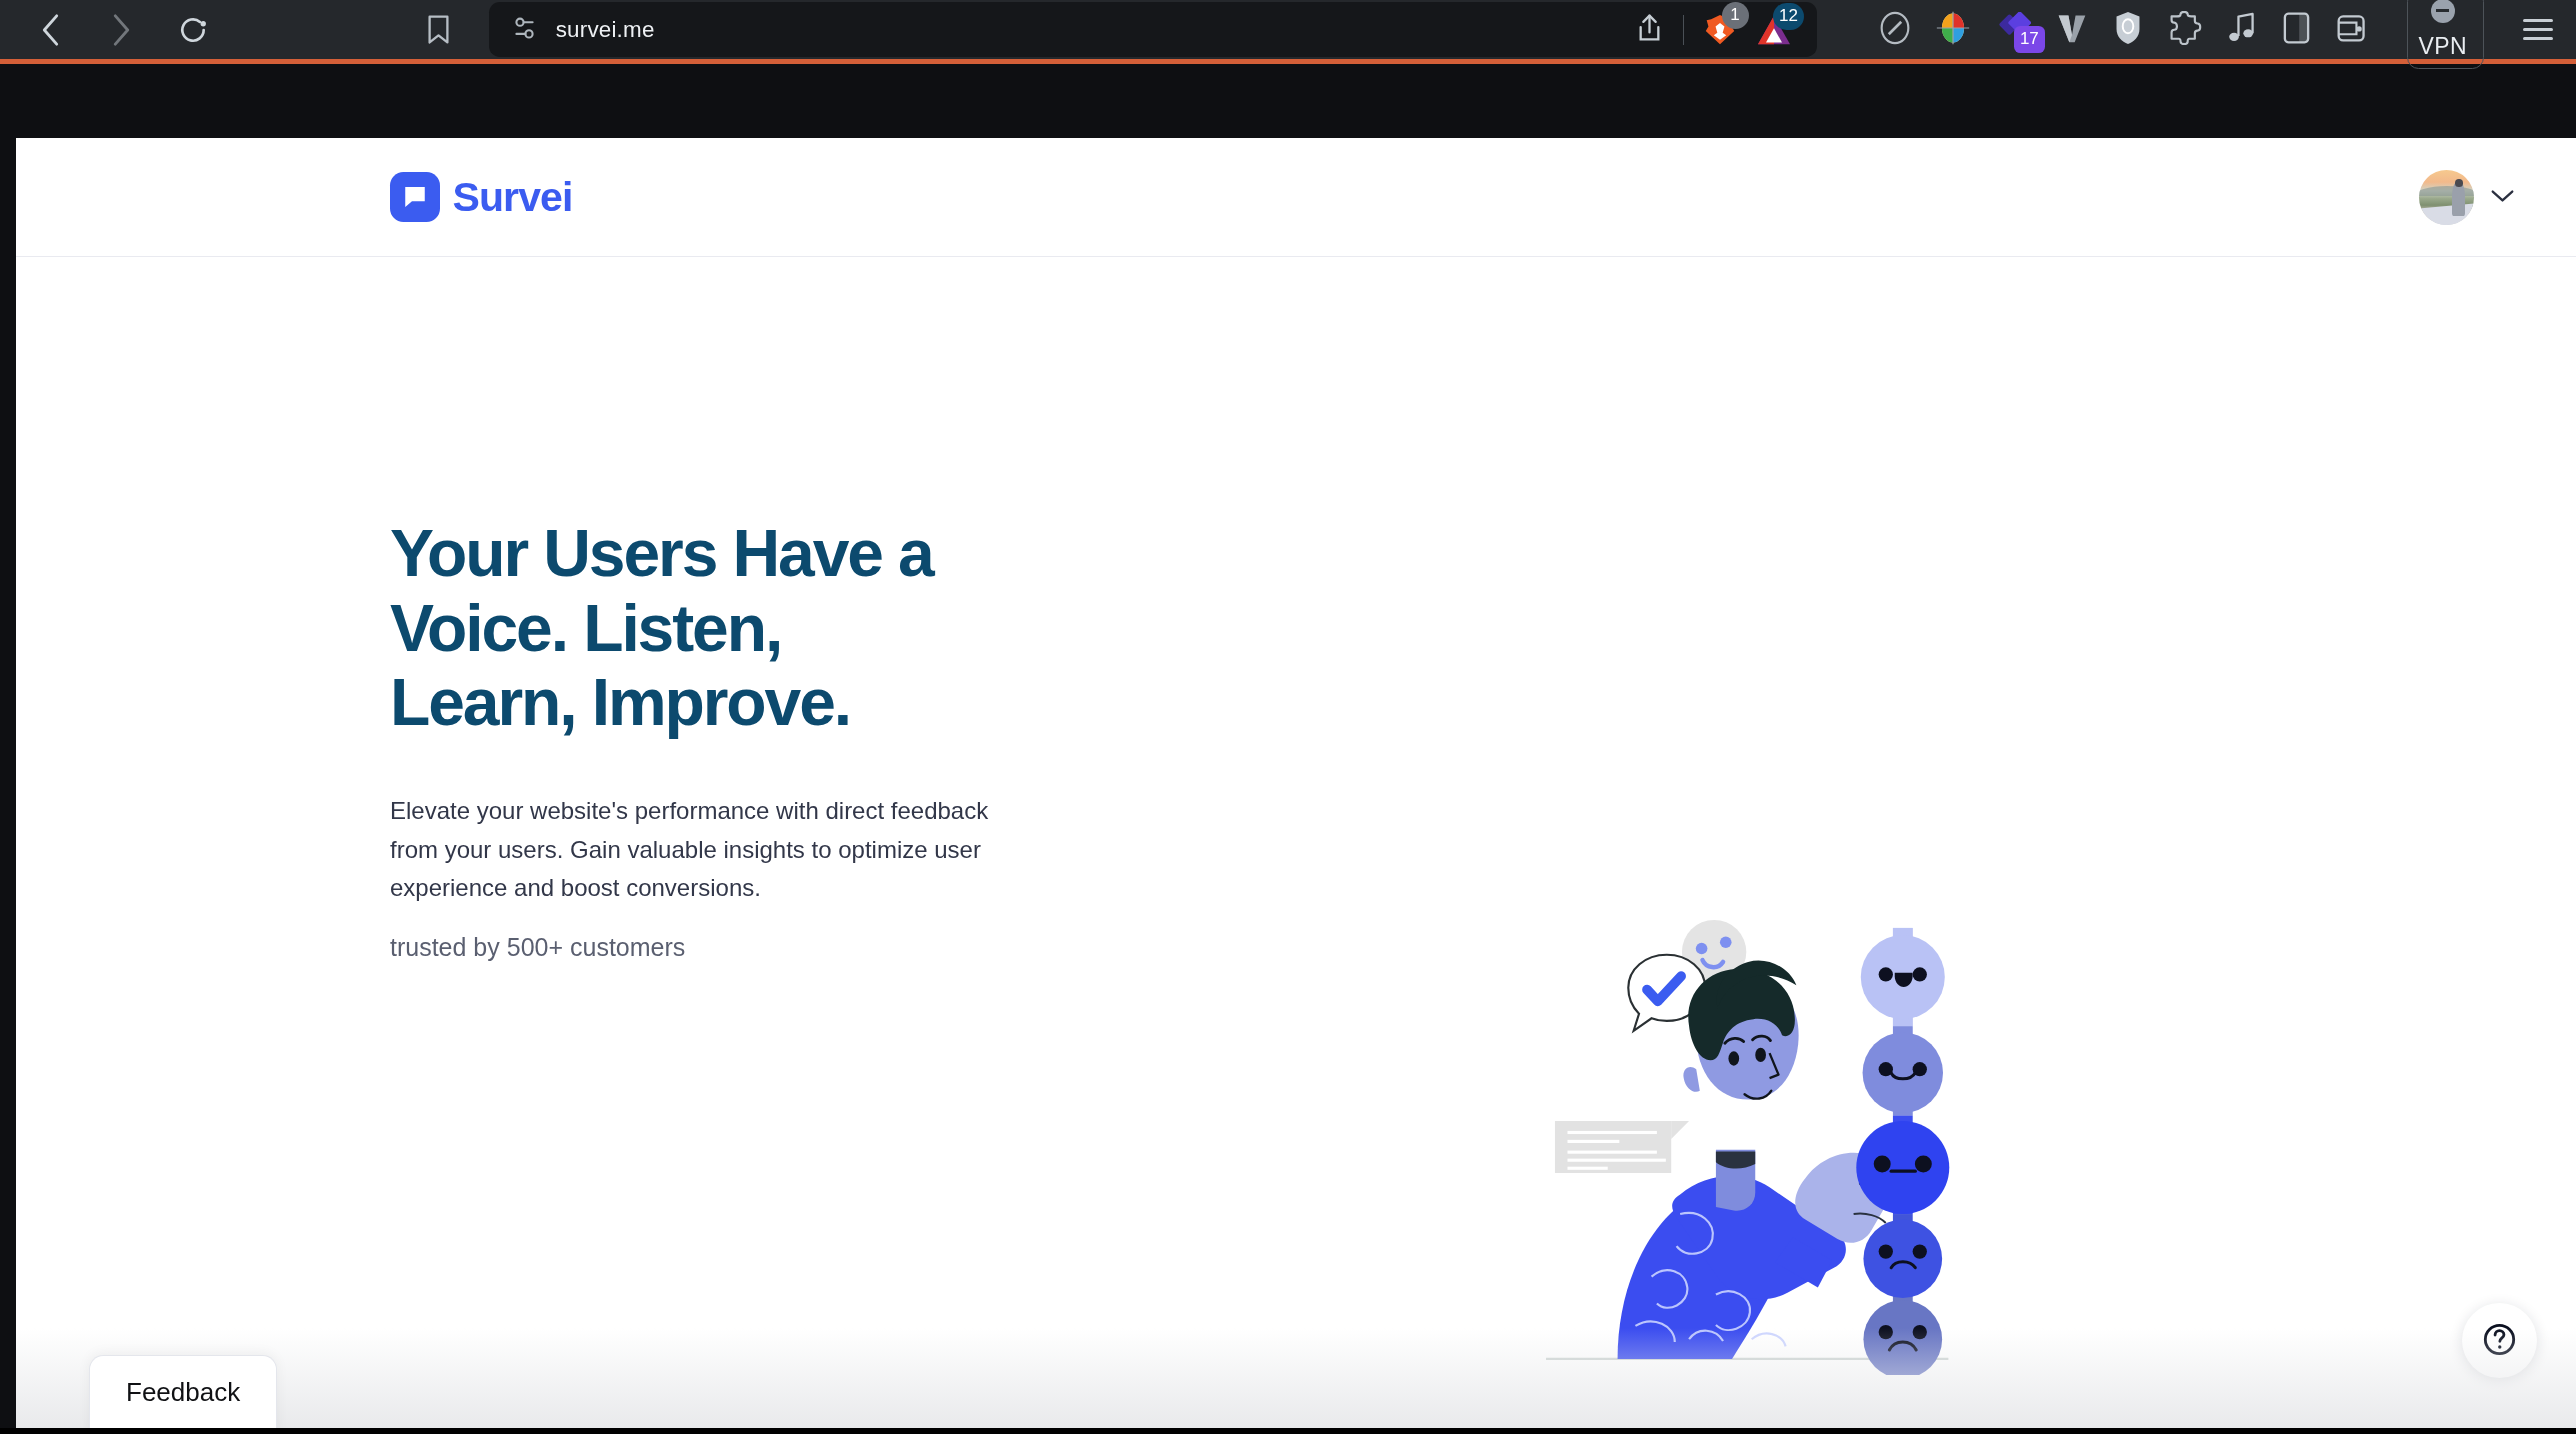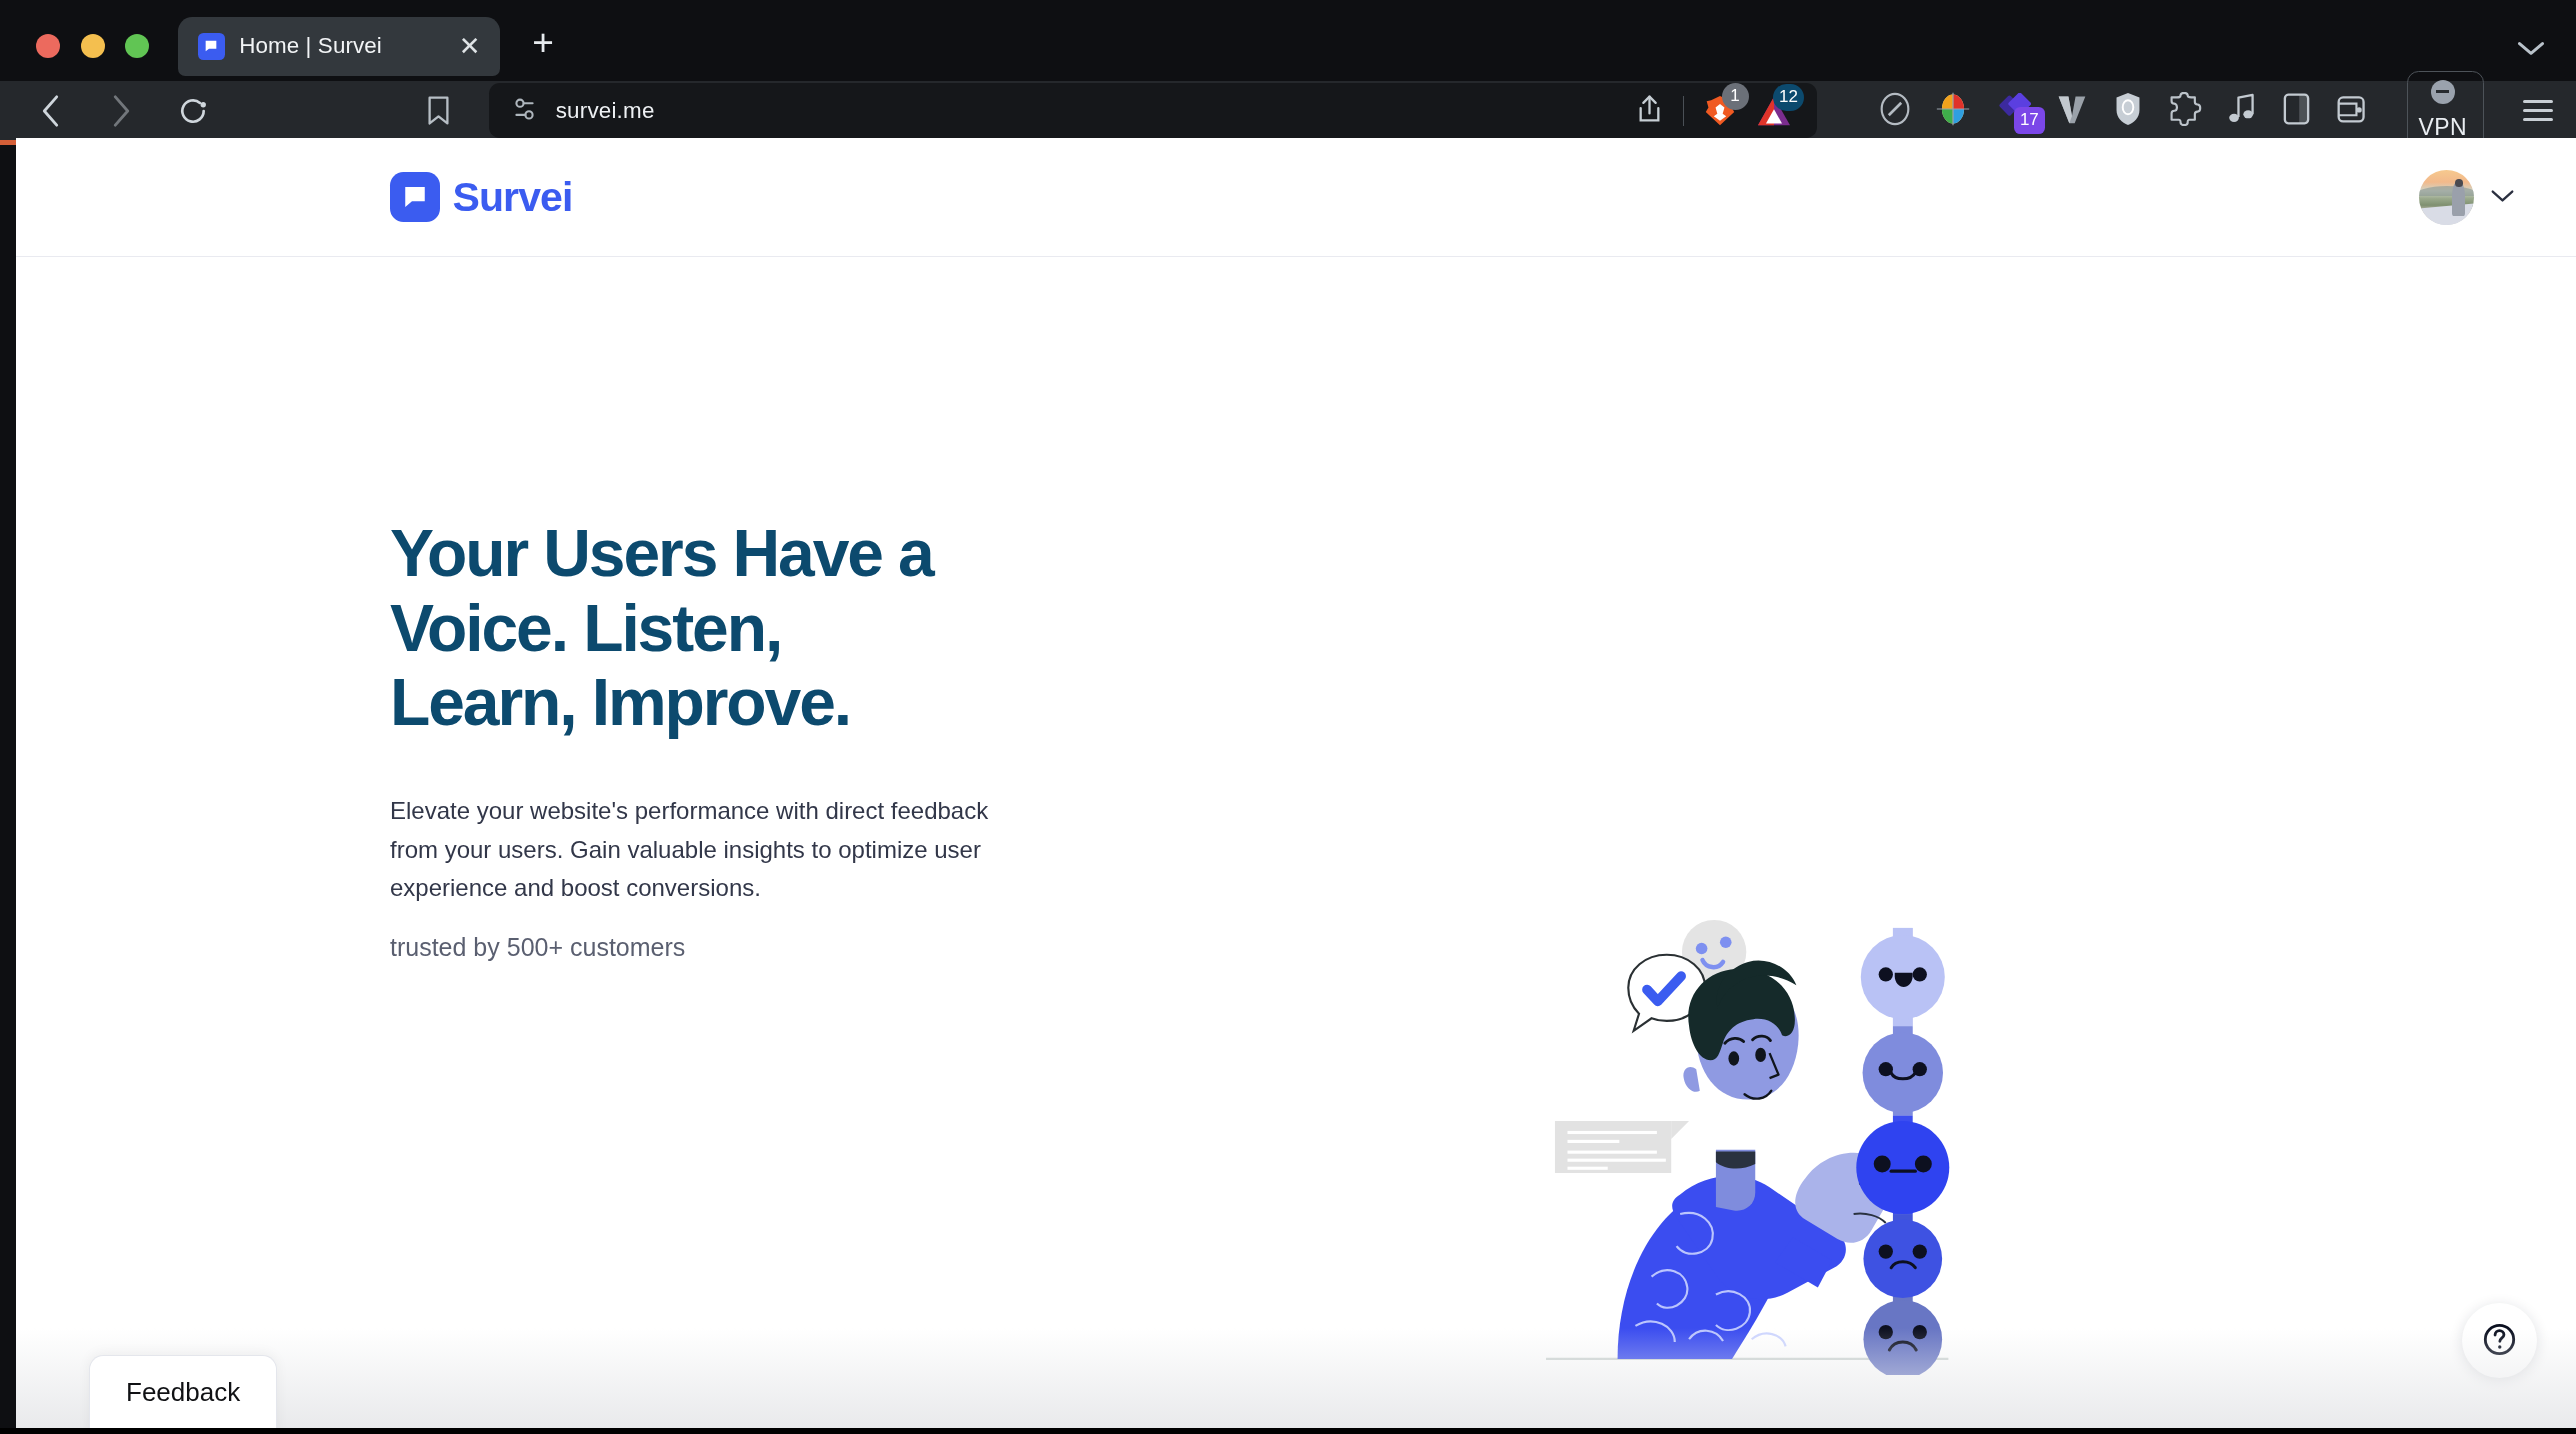--- a/index.html
+++ b/index.html
@@ -161,45 +161,20 @@
     box-shadow: 0 2.7px 14.3px rgba(20,25,50,.14);
     display: flex; align-items: center; justify-content: center; cursor: pointer;
   }
   .bottom-bar { position: absolute; left: 0; bottom: 0; width: 2576px; height: 7.2px; background: #000; }
 </style>
 </head>
 <body>
 
 <div class="browser">
 
-  <div class="tabstrip">
-    <div class="traffic">
-      <span class="dot red"></span>
-      <span class="dot yellow"></span>
-      <span class="dot green"></span>
-    </div>
-
-    <div class="tab">
-      <span class="tab-fav">
-        <svg viewBox="0 0 24 24" fill="none">
-            <path d="M4 4h16v12H9l-5 4V4z" fill="#fff"></path>
-          </svg>
-      </span>
-      <span class="tab-title">Home | Survei</span>
-      <span class="tab-close">✕</span>
-    </div>
-
-    <span class="newtab">+</span>
-
-    <span class="tabsearch">
-      <svg width="30" height="18" viewBox="0 0 34 20" fill="none">
-          <path d="M4 5l13 11L30 5" stroke="#b9c2ca" stroke-width="3.4" stroke-linecap="round" stroke-linejoin="round"></path>
-        </svg>
-    </span>
-  </div>
 
   <div class="toolbar">
     <span class="navbtn">
       <svg width="23" height="36" viewBox="0 0 26 40" fill="none">
           <path d="M20 4L6 20l14 16" stroke="#cfd6dc" stroke-width="3.2" stroke-linecap="round" stroke-linejoin="round"></path>
         </svg>
     </span>
     <span class="navbtn dim">
       <svg width="23" height="36" viewBox="0 0 26 40" fill="none">
           <path d="M6 4l14 16L6 36" stroke="#cfd6dc" stroke-width="3.2" stroke-linecap="round" stroke-linejoin="round"></path>

